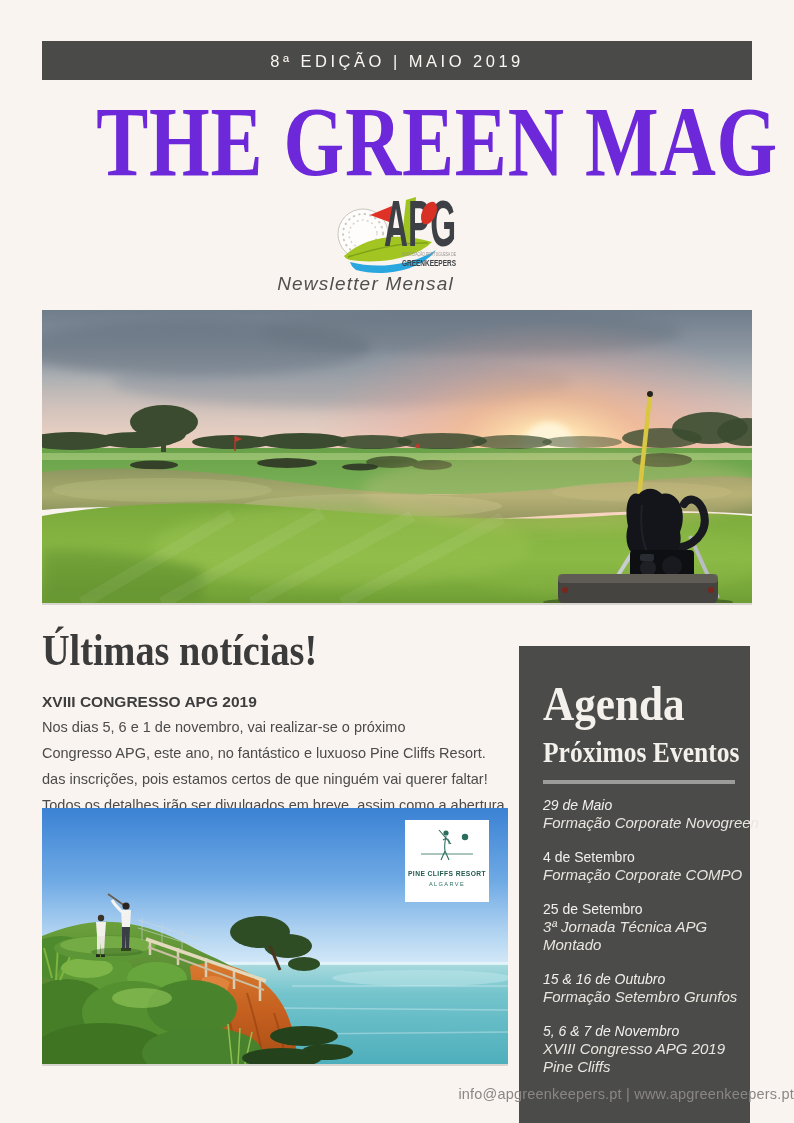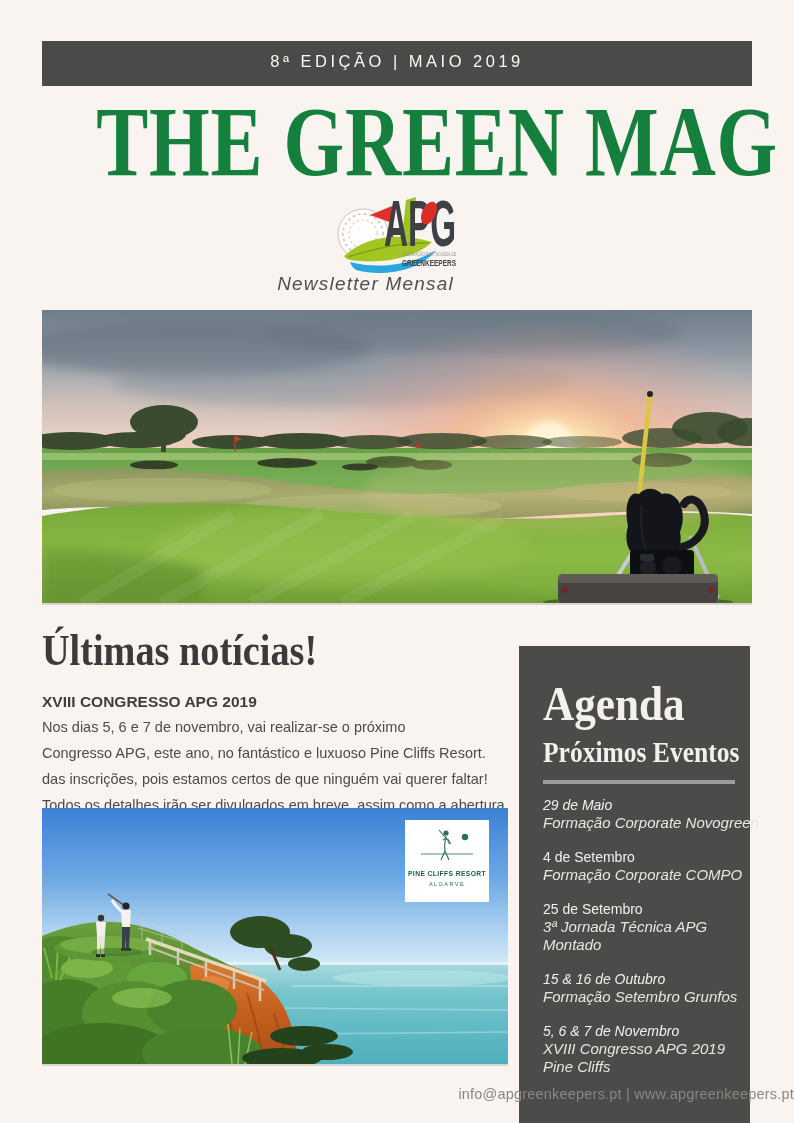--- a/index.html
+++ b/index.html
@@ -5,26 +5,26 @@
   html,body{margin:0;padding:0;}
   body{
     width:794px;height:1123px;position:relative;overflow:hidden;
     background:#faf4f1;
     font-family:"Liberation Sans","DejaVu Sans",sans-serif;
   }
   .abs{position:absolute;}
 
   
   .banner{
-    left:42px;top:41px;width:710px;height:45px;line-height:41px;
+    left:42px;top:41px;width:710px;height:39px;line-height:41px;
     background:#4a4a48;color:#faf7f3;text-align:center;
     font-size:16.5px;letter-spacing:3.5px;
   }
   
-  .masthead{left:0;top:92px;width:794px;text-align:center;color:#15803d;}
+  .masthead{left:0;top:92px;width:794px;text-align:center;color:#6d28d9;}
   .masthead .t{
     display:inline-block;transform:scaleX(.78);transform-origin:50% 50%;
     font-family:"Liberation Serif","DejaVu Serif",serif;font-weight:bold;
     font-size:100px;line-height:1;letter-spacing:1px;white-space:nowrap;
   }
   .logo-wrap{left:336px;top:192px;width:122px;height:84px;}
   .tagline{
     left:0;top:273px;width:731px;text-align:center;
     font-style:italic;font-size:19px;letter-spacing:1.2px;color:#4f4f4f;
   }
@@ -219,21 +219,21 @@
         <circle cx="669" cy="280" r="3" fill="#79261d"></circle>
     </g>
   </svg>
 </figure>
 
 <h2 class="abs news-heading" style="margin:0">Últimas notícias!</h2>
 
 <section class="abs article">
   <div class="article-title">XVIII CONGRESSO APG 2019</div>
   <div class="news-body" id="news-body">
-      <div class="news-line">Nos dias 5, 6 e 7 de novembro, vai realizar-se o próximo</div>
+      <div class="news-line">Nos dias 5, 6 e 1 de novembro, vai realizar-se o próximo</div>
       <div class="news-line">Congresso APG, este ano, no fantástico e luxuoso Pine Cliffs Resort.</div>
       <div class="news-line">das inscrições, pois estamos certos de que ninguém vai querer faltar!</div>
       <div class="news-line">Todos os detalhes irão ser divulgados em breve, assim como a abertura</div>
     </div>
 </section>
 
 <figure class="abs pine" style="margin:0">
   <svg viewBox="0 0 466 256" preserveAspectRatio="none">
     <defs>
       <linearGradient id="skyB" x1="0" y1="0" x2="0" y2="1">

